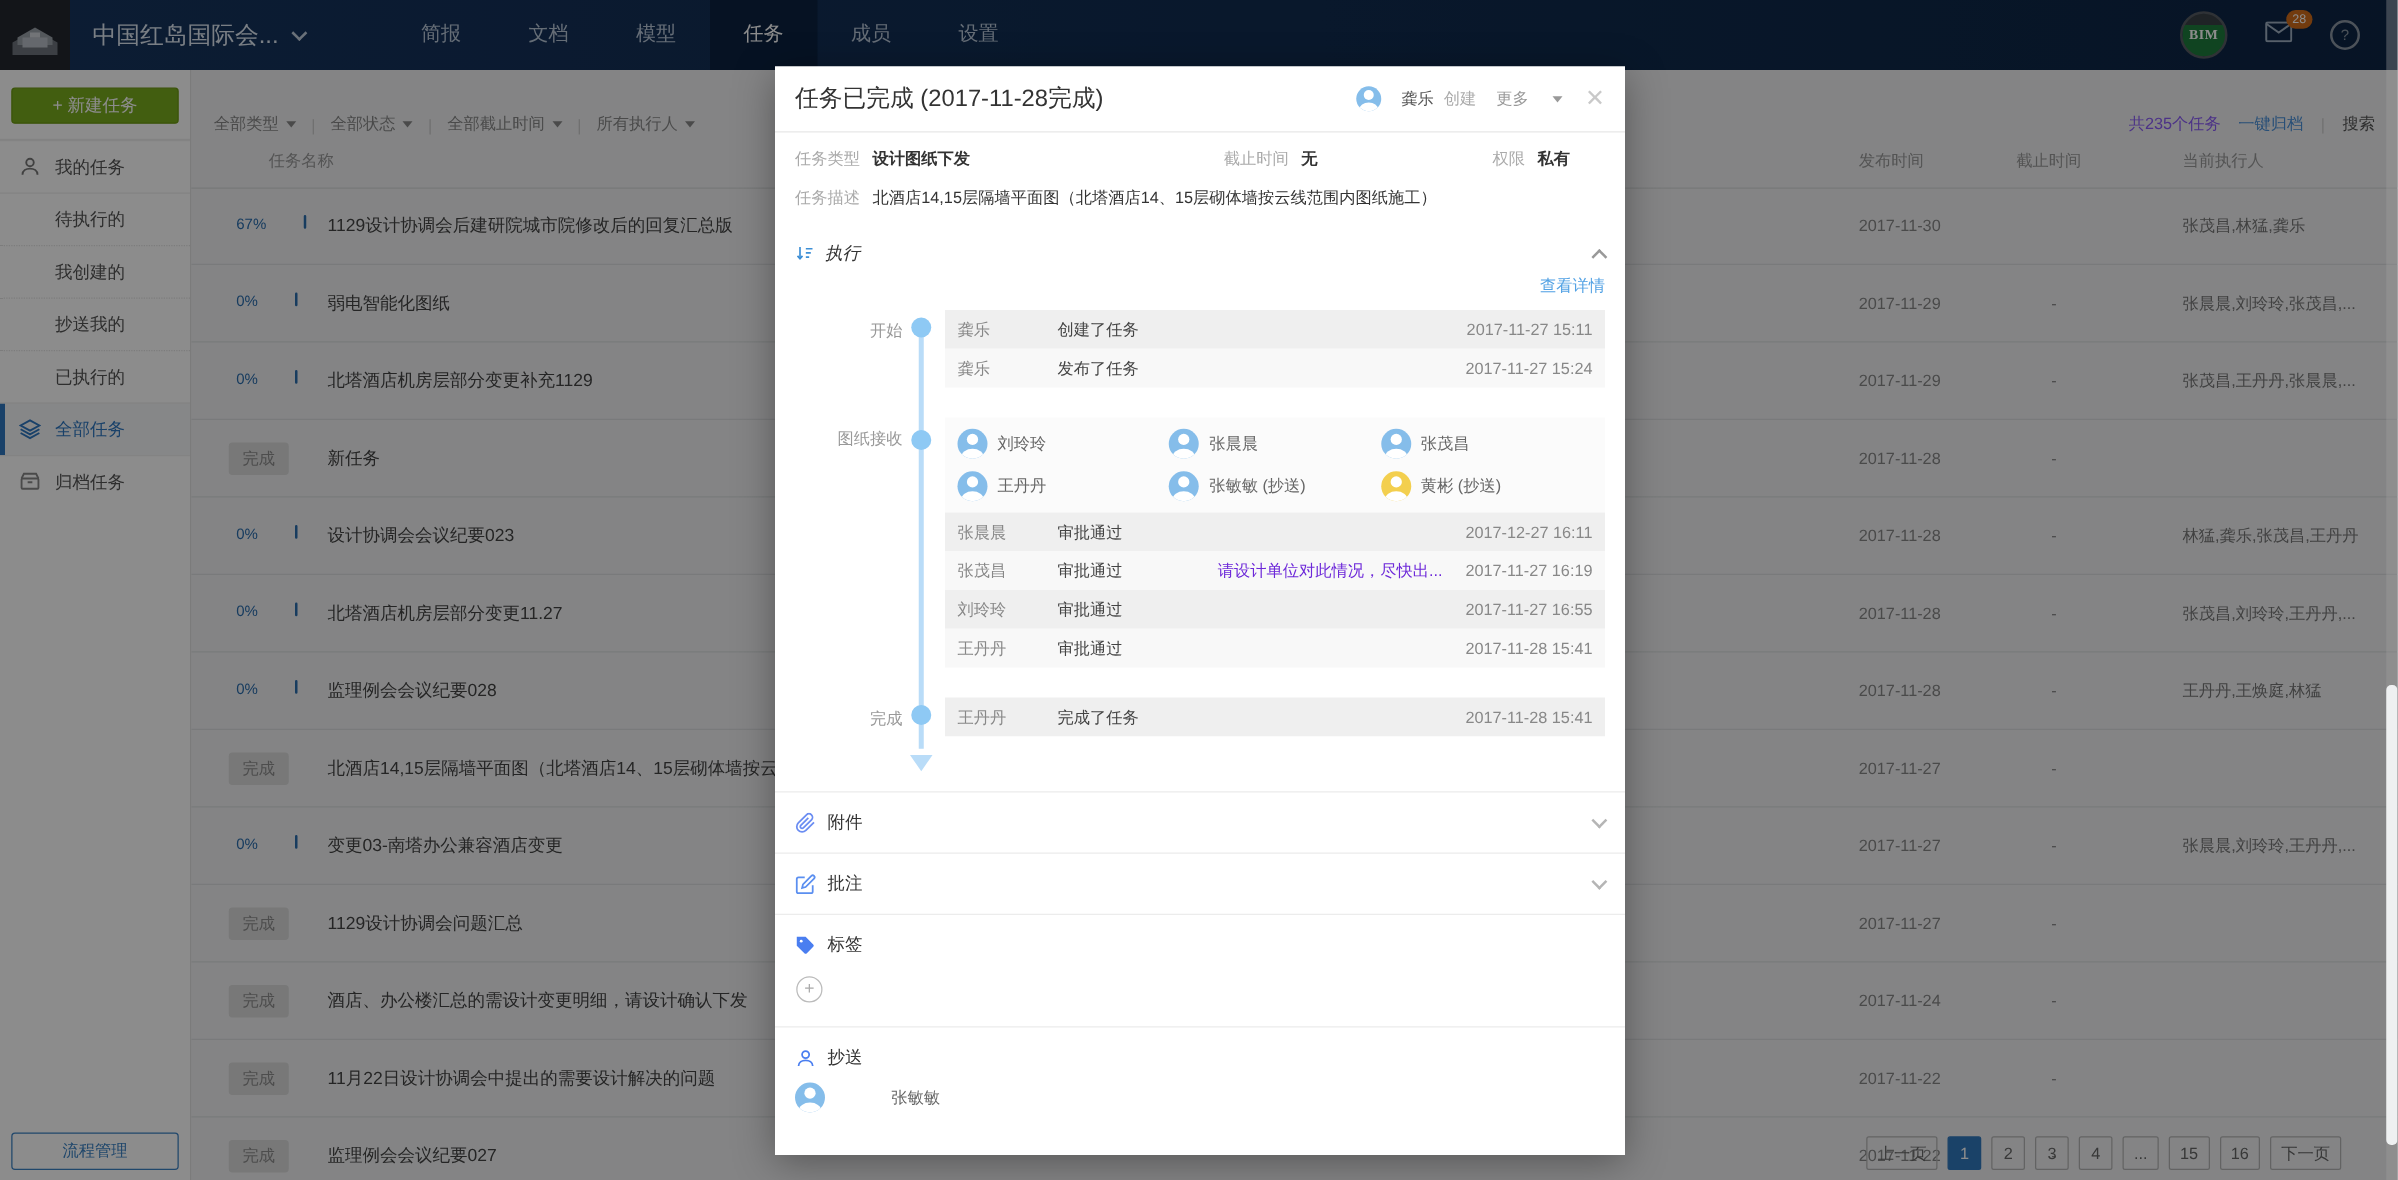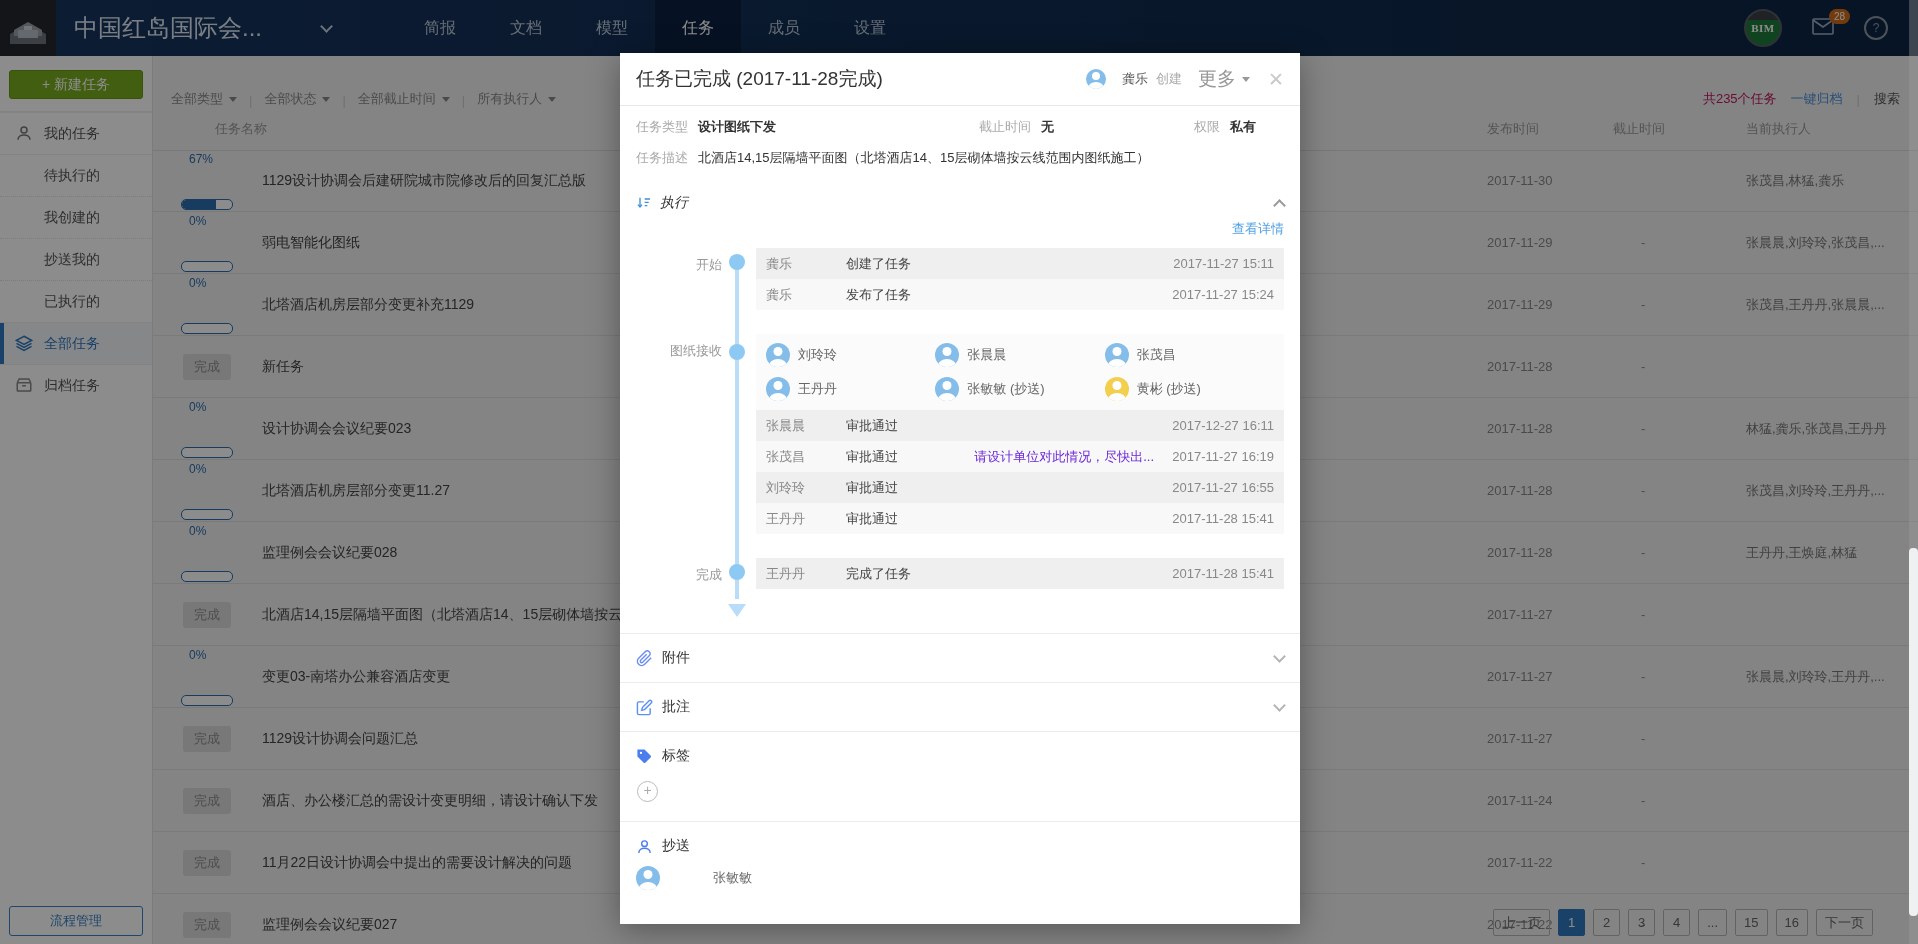--- a/index.html
+++ b/index.html
@@ -2,21 +2,21 @@
 <html><head>
 <meta charset="utf-8">
 <style>
   html,body{margin:0;padding:0;}
   body{width:1918px;height:944px;overflow:hidden;font-family:"Liberation Sans","DejaVu Sans",sans-serif;background:#f0f1f3;position:relative;}
   #app{position:absolute;inset:0;}
 
   
   .navbar{position:absolute;top:0;left:0;right:0;height:56px;background:linear-gradient(90deg,#16345e 0%,#112c50 55%,#0d2544 100%);display:flex;align-items:center;z-index:1;}
   .logo{width:56px;height:56px;flex:none;background:#23272e;}
-  .project-switcher{display:flex;align-items:center;margin-left:18px;color:#dfe8f2;font-size:24px;cursor:pointer;gap:48px;}
+  .project-switcher{display:flex;align-items:center;margin-left:18px;color:#dfe8f2;font-size:19px;cursor:pointer;}
   .project-switcher .caret{margin-left:12px;border-color:#c2cedd;}
   .nav-items{display:flex;height:100%;margin-left:66px;}
   .nav-item{padding:0 27px;line-height:56px;color:#b9c7d8;font-size:16px;cursor:pointer;}
   .nav-item.active{background:#0b2140;color:#ffffff;}
   .nav-right{margin-left:auto;display:flex;align-items:center;gap:30px;padding-right:30px;}
   .bim-avatar{width:34px;height:34px;border-radius:50%;background:linear-gradient(180deg,#3a4046 0%,#3a4046 26%,#1e7c3c 26%);border:2px solid #565c63;color:#fff;font-family:"Liberation Serif",serif;font-weight:bold;font-size:11px;display:flex;align-items:center;justify-content:center;letter-spacing:.5px;}
   .mail-wrap{position:relative;}
   .mail-badge{position:absolute;top:-9px;right:-16px;background:#d06c1a;color:#fff;font-size:10px;line-height:13px;padding:1px 5px;border-radius:8px;}
   .help-circle{width:20px;height:20px;border-radius:50%;border:2px solid #8a95a3;color:#8a95a3;font-size:12px;line-height:20px;text-align:center;}
 
@@ -37,33 +37,33 @@
   .side-item.active{color:#2e77c0;background:#f5f6f8;}
   .side-item.active::before{content:"";position:absolute;left:0;top:0;bottom:0;width:4px;background:#2e77c0;}
   .process-btn{position:absolute;left:9px;bottom:8px;width:134px;height:30px;background:#fff;border:1px solid #3b82c4;color:#3b82c4;font-size:13px;border-radius:3px;cursor:pointer;}
 
   
   .main{position:absolute;left:153px;top:56px;right:0;bottom:0;z-index:1;}
   .toolbar{height:52px;display:flex;align-items:flex-end;padding:0 18px;font-size:13px;color:#888;}
   .filter{display:flex;align-items:center;cursor:pointer;}
   .fsep{color:#ccc;margin:0 12px;}
   .toolbar-right{margin-left:auto;display:flex;align-items:center;gap:14px;}
-  .total-count{color:#be185d;}
+  .total-count{color:#8b5cf6;}
   .archive-link{color:#4a90d9;cursor:pointer;}
   .tsep{color:#ccc;}
   .search-link{color:#555;cursor:pointer;}
   .thead{height:42px;display:flex;align-items:center;color:#999;font-size:13px;border-bottom:1px solid #d8dadc;}
   .th-name{flex:1;padding-left:62px;}
   .th-pub{width:126px;flex:none;}
   .th-dl{width:133px;flex:none;padding-left:0;}
   .th-exec{width:172px;flex:none;}
   .tbody{position:absolute;left:0;right:0;top:94px;bottom:0;overflow:hidden;}
   .trow{height:61px;display:flex;align-items:center;border-bottom:1px solid #dcdee0;}
   .cell-status{width:70px;margin-left:19px;flex:none;display:flex;justify-content:center;}
-  .prog{display:flex;flex-direction:column;width:52px;gap:30px;}
+  .prog{display:flex;flex-direction:row;width:52px;gap:30px;}
   .pct{color:#2b6dad;font-size:12px;margin:0 0 3px 8px;}
   .pbar{width:50px;height:9px;border:1px solid #2b6dad;border-radius:5px;background:#fff;overflow:hidden;}
   .pbar i{display:block;height:100%;background:#2b6dad;border-radius:4px 0 0 4px;}
   .badge{display:inline-block;padding:4px 11px;background:#dadada;color:#8d8d8d;font-size:13px;border-radius:3px;}
   .cell-name{flex:1;padding-left:20px;font-size:14px;color:#444;white-space:nowrap;overflow:hidden;}
   .cell-pub{width:126px;flex:none;color:#888;font-size:13px;}
   .cell-dl{width:133px;flex:none;color:#888;font-size:13px;padding-left:28px;box-sizing:border-box;}
   .cell-exec{width:172px;flex:none;color:#777;font-size:13px;white-space:nowrap;overflow:hidden;}
 
   .pagination{position:absolute;bottom:8px;right:45px;display:flex;gap:8px;align-items:center;z-index:2;}
@@ -75,21 +75,21 @@
   .scrollbar-track{position:absolute;top:0;right:0;bottom:0;width:9px;background:rgba(160,160,160,0.35);z-index:60;}
   .scrollbar-thumb{position:absolute;right:0;width:9px;top:58%;height:39%;background:#eef0f1;border-radius:4px;}
 
   
   .modal{position:absolute;left:620px;top:53px;width:680px;height:871px;background:#fff;z-index:100;box-shadow:0 6px 30px rgba(0,0,0,.35);overflow:hidden;}
   .m-header{display:flex;align-items:center;height:52px;padding:0 16px;border-bottom:1px solid #e8e8e8;}
   .m-title{font-size:19px;color:#333;}
   .m-creator{margin-left:auto;display:flex;align-items:center;gap:8px;}
   .creator-name{font-size:13px;color:#555;}
   .creator-role{font-size:13px;color:#aaa;}
-  .more-btn{margin-left:16px;color:#999;font-size:19px;cursor:pointer;display:flex;align-items:center;}
+  .more-btn{margin-left:16px;color:#999;font-size:13px;cursor:pointer;display:flex;align-items:center;gap:13px;}
   .more-btn .tri{border-top-color:#999;}
   .close-btn{margin-left:18px;color:#c9c9c9;font-size:19px;cursor:pointer;line-height:1;}
 
   .m-info{padding:12px 16px 2px;}
   .info-row{display:flex;margin-bottom:13px;font-size:13px;align-items:baseline;}
   .lbl{color:#aaa;margin-right:10px;flex:none;}
   .val{color:#333;}
   .val.strong{font-weight:bold;}
   .pair{display:flex;align-items:baseline;}
   .pair.g1{width:343px;flex:none;}

